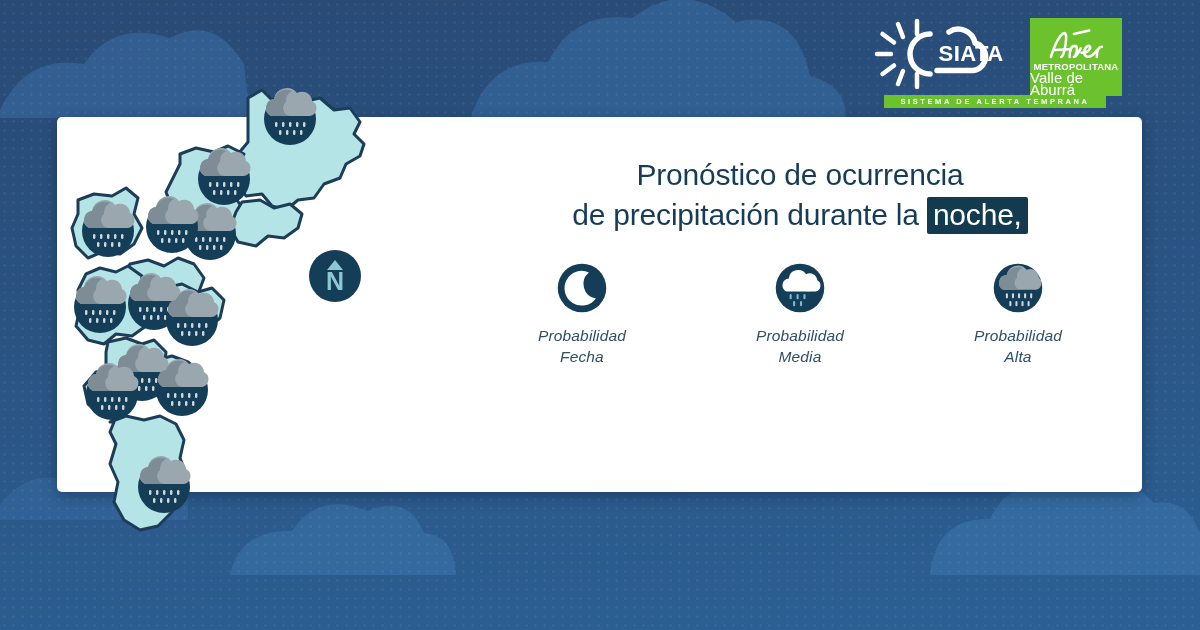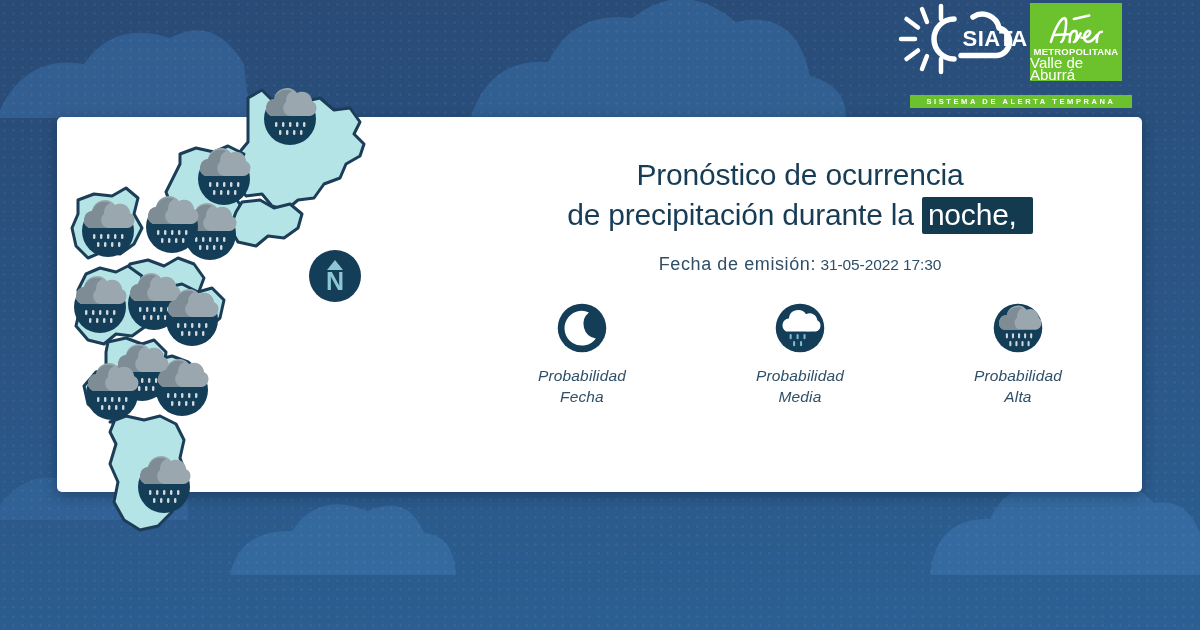--- a/index.html
+++ b/index.html
@@ -18,32 +18,32 @@
     content:""; position:absolute; inset:0;
     background-image:
       radial-gradient(rgba(255,255,255,.055) 1px, transparent 1.1px);
     background-size: 9px 9px;
     pointer-events:none; z-index:1;
   }
   .bg-clouds { position:absolute; inset:0; z-index:0; }
 
   
   .logo-row{
-    position:absolute; top:3px; right:78px; z-index:6;
-    display:flex; align-items:flex-start; gap:2px;
+    position:absolute; top:18px; right:78px; z-index:6;
+    display:flex; align-items:flex-start; gap:26px;
   }
   .siata-logo{ width:130px; height:72px; }
   .am-logo{ width:92px; height:78px; background:#6cc22c;
             display:flex; flex-direction:column; align-items:center;
             justify-content:flex-start; padding-top:10px; }
   .am-script{ width:80px; height:46px; }
   .am-l1{ color:#fff; font-size:9.5px; font-weight:bold; letter-spacing:.2px; line-height:10px;}
   .am-l2{ color:#fff; font-size:15px; line-height:12px; }
   .siata-strip{
-    position:absolute; top:95px; right:68px; z-index:6;
+    position:absolute; top:95px; right:94px; z-index:6;
     width:222px; height:13px; background:#6cc22c;
     display:flex; align-items:center; justify-content:center;
   }
   .siata-strip span{
     color:#ffffff; font-size:7.5px; font-weight:bold; letter-spacing:2.6px;
     white-space:nowrap;
   }
 
   
   .panel{
@@ -59,21 +59,21 @@
   
   .content{
     position:absolute; left:470px; top:155px; width:660px; z-index:6;
     text-align:center; color:#163a52;
   }
   .title{
     font-size:30px; font-weight:normal; line-height:40px;
     letter-spacing:-.2px; color:#173c55;
   }
   .title .hl{
-    background:#133a4f; color:#ffffff; padding:1px 16px 3px 6px;
+    background:#133a4f; color:#ffffff; padding:1px 6px 3px 6px;
     border-radius:2px; display:inline-block; line-height:33px;
   }
   .fecha{ margin-top:19px; color:#2f4f68; white-space:nowrap; }
   .fecha .lbl{ font-size:18px; letter-spacing:.6px; }
   .fecha .val{ font-size:15.5px; letter-spacing:-.1px; }
 
   .legend{ margin-top:27px; display:flex; justify-content:center; gap:68px; }
   .leg-item{ width:150px; display:flex; flex-direction:column; align-items:center;}
   .leg-icon{ width:52px; height:52px; }
   .leg-text{
@@ -234,24 +234,20 @@
       </g>
     </svg>
   </div>
 
   <div class="content">
     <div class="title">
       <div>Pronóstico de ocurrencia</div>
       <div><span>de precipitación durante la </span><span class="hl">noche,</span></div>
     </div>
 
-    <div class="fecha">
-      <span class="lbl">Fecha de emisión:</span>
-      <span class="val">31-05-2022 17:30</span>
-    </div>
 
     <div class="legend">
 
       <div class="leg-item">
         <svg class="leg-icon" viewBox="0 0 60 60">
           <circle cx="30" cy="30" r="28" fill="#143d57"></circle>
           <path d="M38,12 a20,20 0 1,0 8,30 a17,17 0 0,1 -8,-30 Z" fill="#ffffff"></path>
         </svg>
         <div class="leg-text">
           <div>Probabilidad</div>

